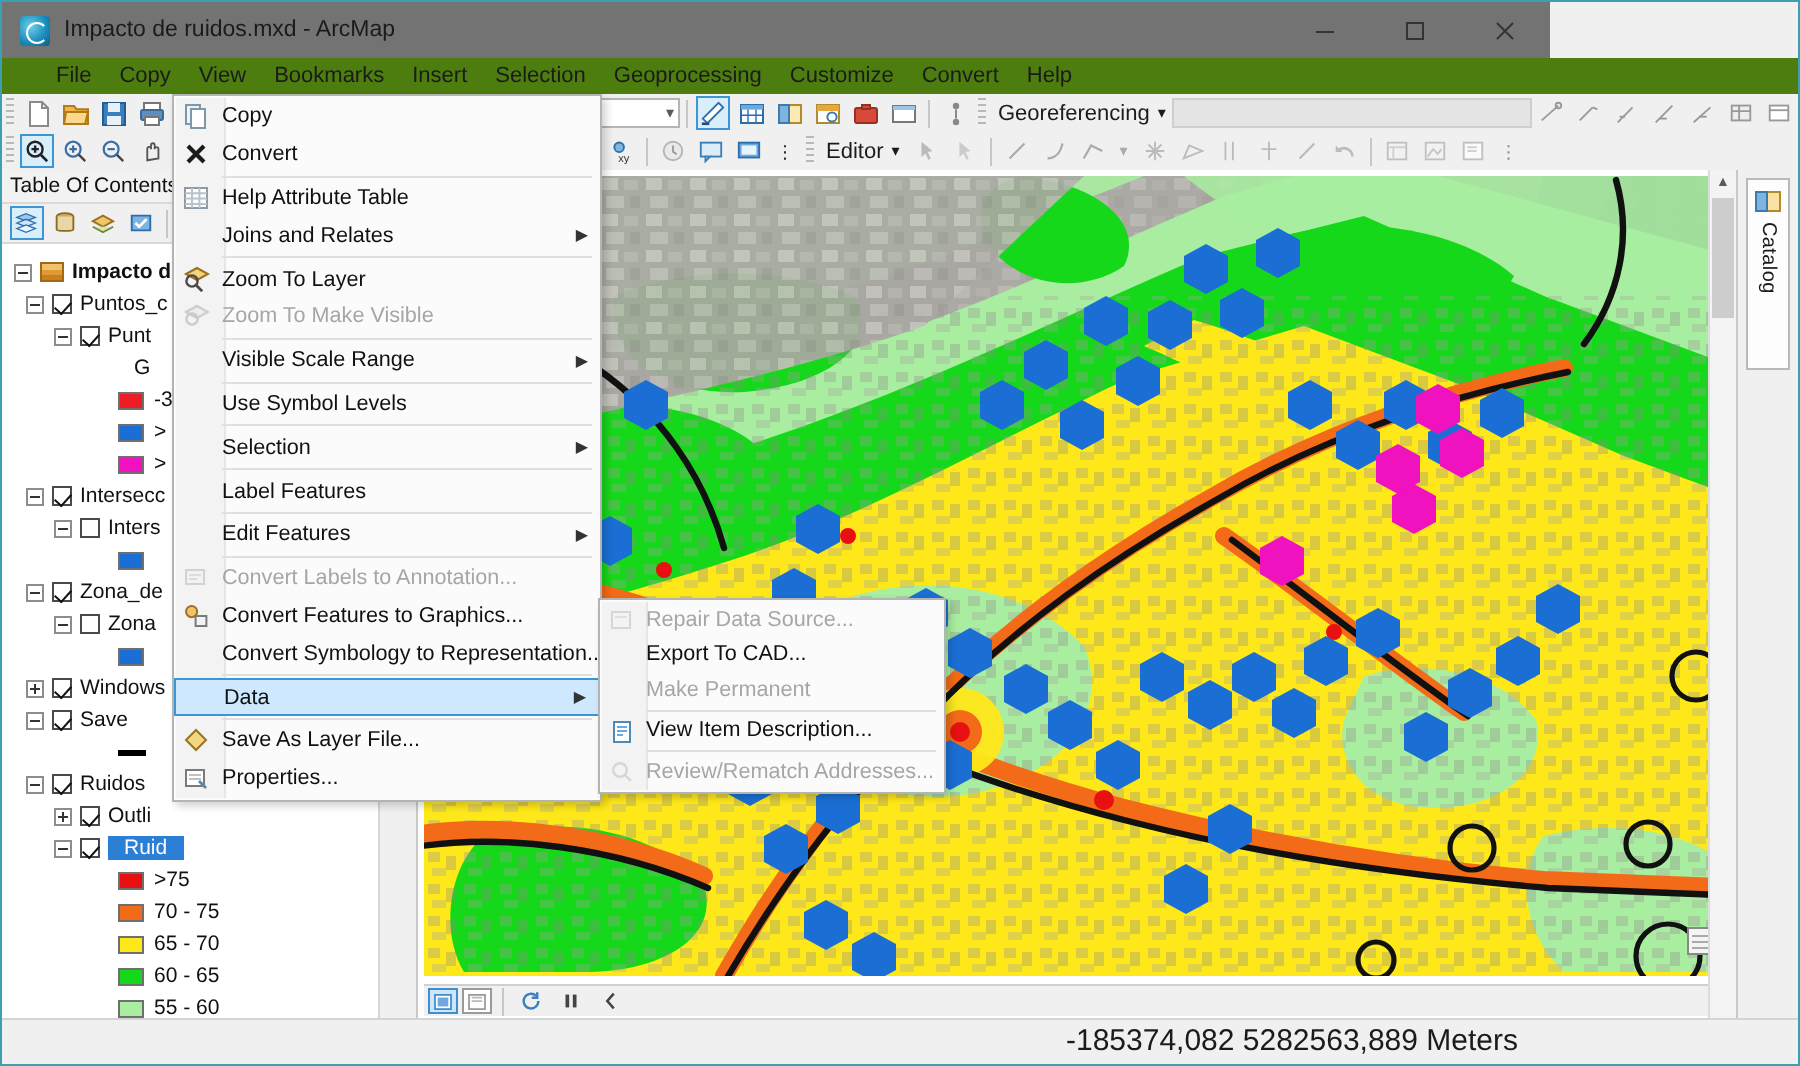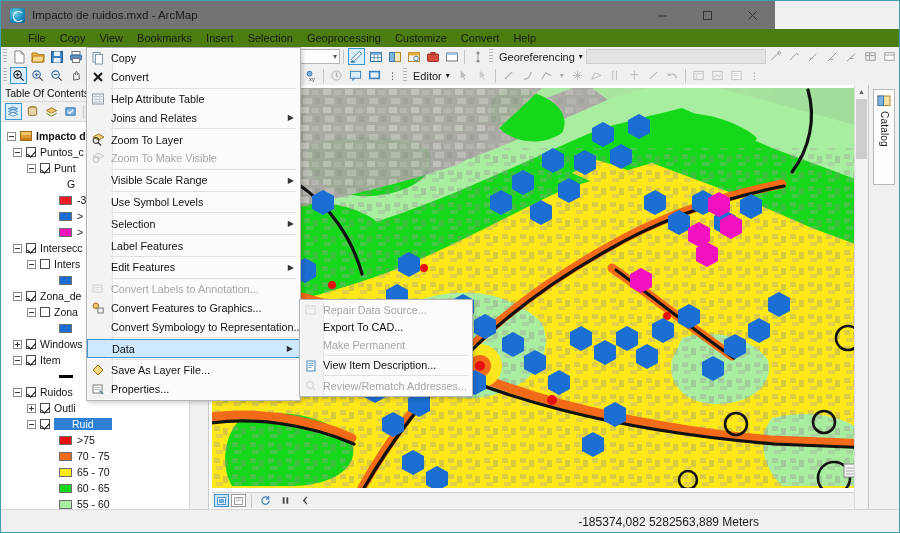--- a/index.html
+++ b/index.html
@@ -108,21 +108,21 @@
   }
   .swatch{width:13px;height:9px;border:1px solid #6f6f6f;flex:0 0 auto;margin-right:5px;box-sizing:border-box;}
   .line-sym{width:14px;height:3px;background:#000;flex:0 0 auto;margin-right:5px;}
   .layer-icon{
     width:12px;height:10px;margin-right:4px;flex:0 0 auto;
     background:linear-gradient(to bottom,#f0c26a 0 40%,#e09a33 40% 70%,#c97f1c 70% 100%);
     border:1px solid #a06a15;box-sizing:border-box;
   }
   .lbl{white-space:nowrap;overflow:hidden;}
   .lbl.b{font-weight:bold;}
-  .sel-lbl{background:#2b7fd4;color:#fff;padding:0 18px;}
+  .sel-lbl{background:#2b7fd4;color:#fff;padding:0 8px;}
   .ind1{padding-left:6px;}
   .ind2{padding-left:20px;}
   .ind4{padding-left:52px;}
   .ind5{padding-left:60px;}
 
   
   .toc-dock{
     position:absolute;right:0;top:0;width:18px;height:424px;background:#f0f0f0;
     border-left:1px solid #d7d7d7;
   }
@@ -166,21 +166,21 @@
   }
   .vscroll .arrow{height:13px;display:flex;align-items:center;justify-content:center;font-size:7px;color:#5a5a5a;}
   .vscroll .thumb{position:absolute;left:1px;top:14px;width:11px;height:60px;background:#cdcdcd;}
 
   
   .statusbar{
     position:absolute;left:0;bottom:0;width:898px;height:23px;background:#f0f0f0;
     border-top:1px solid #d4d4d4;display:flex;align-items:center;box-sizing:border-box;
   }
   .status-coords{
-    position:absolute;right:140px;bottom:3px;font-size:12px;color:#1b1b1b;white-space:nowrap;
+    position:absolute;right:140px;bottom:3px;font-size:15px;color:#1b1b1b;white-space:nowrap;
   }
 
   
   .ctxmenu{
     position:absolute;left:85px;top:46px;width:215px;
     background:#fbfbfb;border:1px solid #b4b4b4;box-shadow:2px 2px 4px rgba(0,0,0,.18);
     box-sizing:border-box;z-index:40;padding:1px 0;
   }
   .ctxmenu .gutter{
     position:absolute;left:1px;top:1px;width:24px;bottom:1px;background:#f3f3f3;
@@ -735,21 +735,21 @@
 
       <div class="trow ind1">
         <span class="exp plus"></span>
         <span class="cb on"></span>
         <span class="lbl">Windows</span>
       </div>
 
       <div class="trow ind1">
         <span class="exp"></span>
         <span class="cb on"></span>
-        <span class="lbl">Item</span>
+        <span class="lbl">Save</span>
       </div>
 
       <div class="trow ind4">
         <span class="line-sym"></span>
         <span class="lbl"></span>
       </div>
 
       <div class="trow ind1">
         <span class="exp"></span>
         <span class="cb on"></span>

